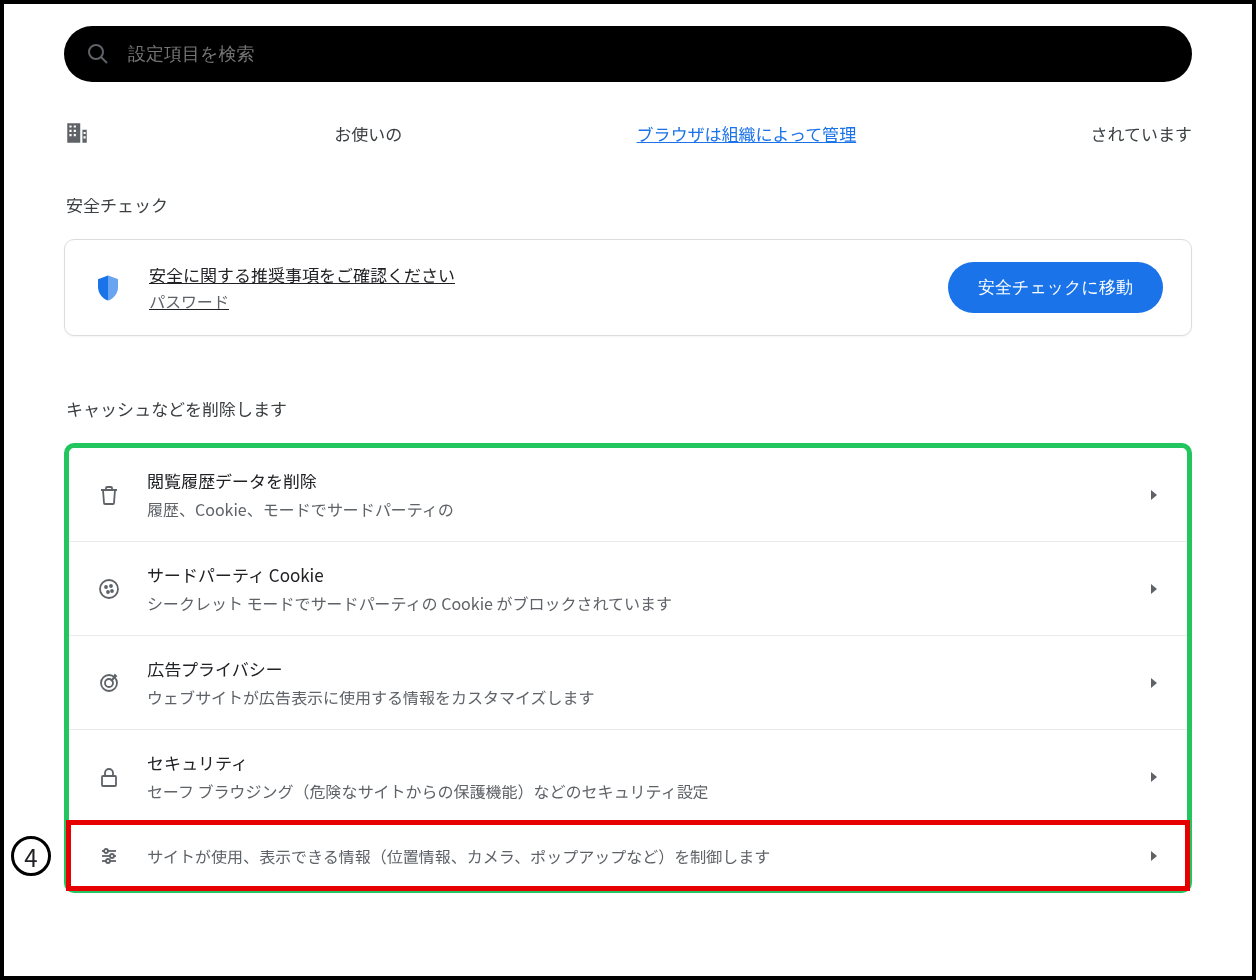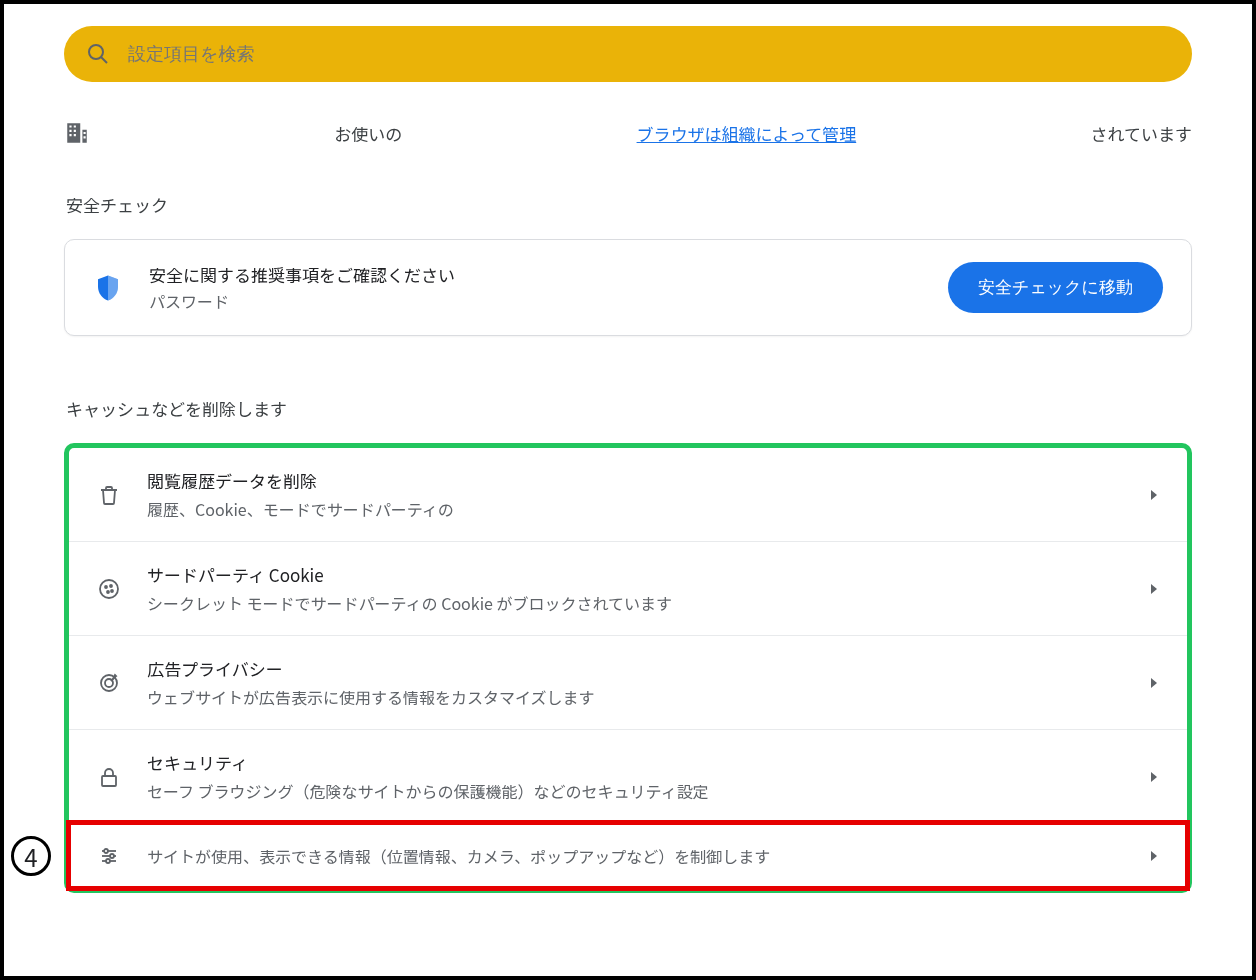--- a/index.html
+++ b/index.html
@@ -15,21 +15,21 @@
     width: 1256px;
     height: 980px;
     position: relative;
     padding: 22px 60px 30px 60px;
   }
   .content-area {
     width: 100%;
     height: 100%;
   }
   .search-bar {
-    background: #eab308;
+    background: #000000;
     border-radius: 40px;
     height: 56px;
     display: flex;
     align-items: center;
     padding: 0 22px;
     margin-bottom: 38px;
   }
   .search-bar .search-icon {
     width: 24px;
     height: 24px;
@@ -82,20 +82,21 @@
   }
   .safety-card .shield-icon {
     width: 30px;
     height: 30px;
     color: #1a73e8;
     flex-shrink: 0;
   }
   .safety-card .safety-text {
     flex: 1;
     margin-left: 26px;
+    text-decoration: underline;
   }
   .safety-card .safety-title {
     font-size: 17px;
     color: #202124;
     margin-bottom: 2px;
   }
   .safety-card .safety-sub {
     font-size: 16px;
     color: #5f6368;
   }

